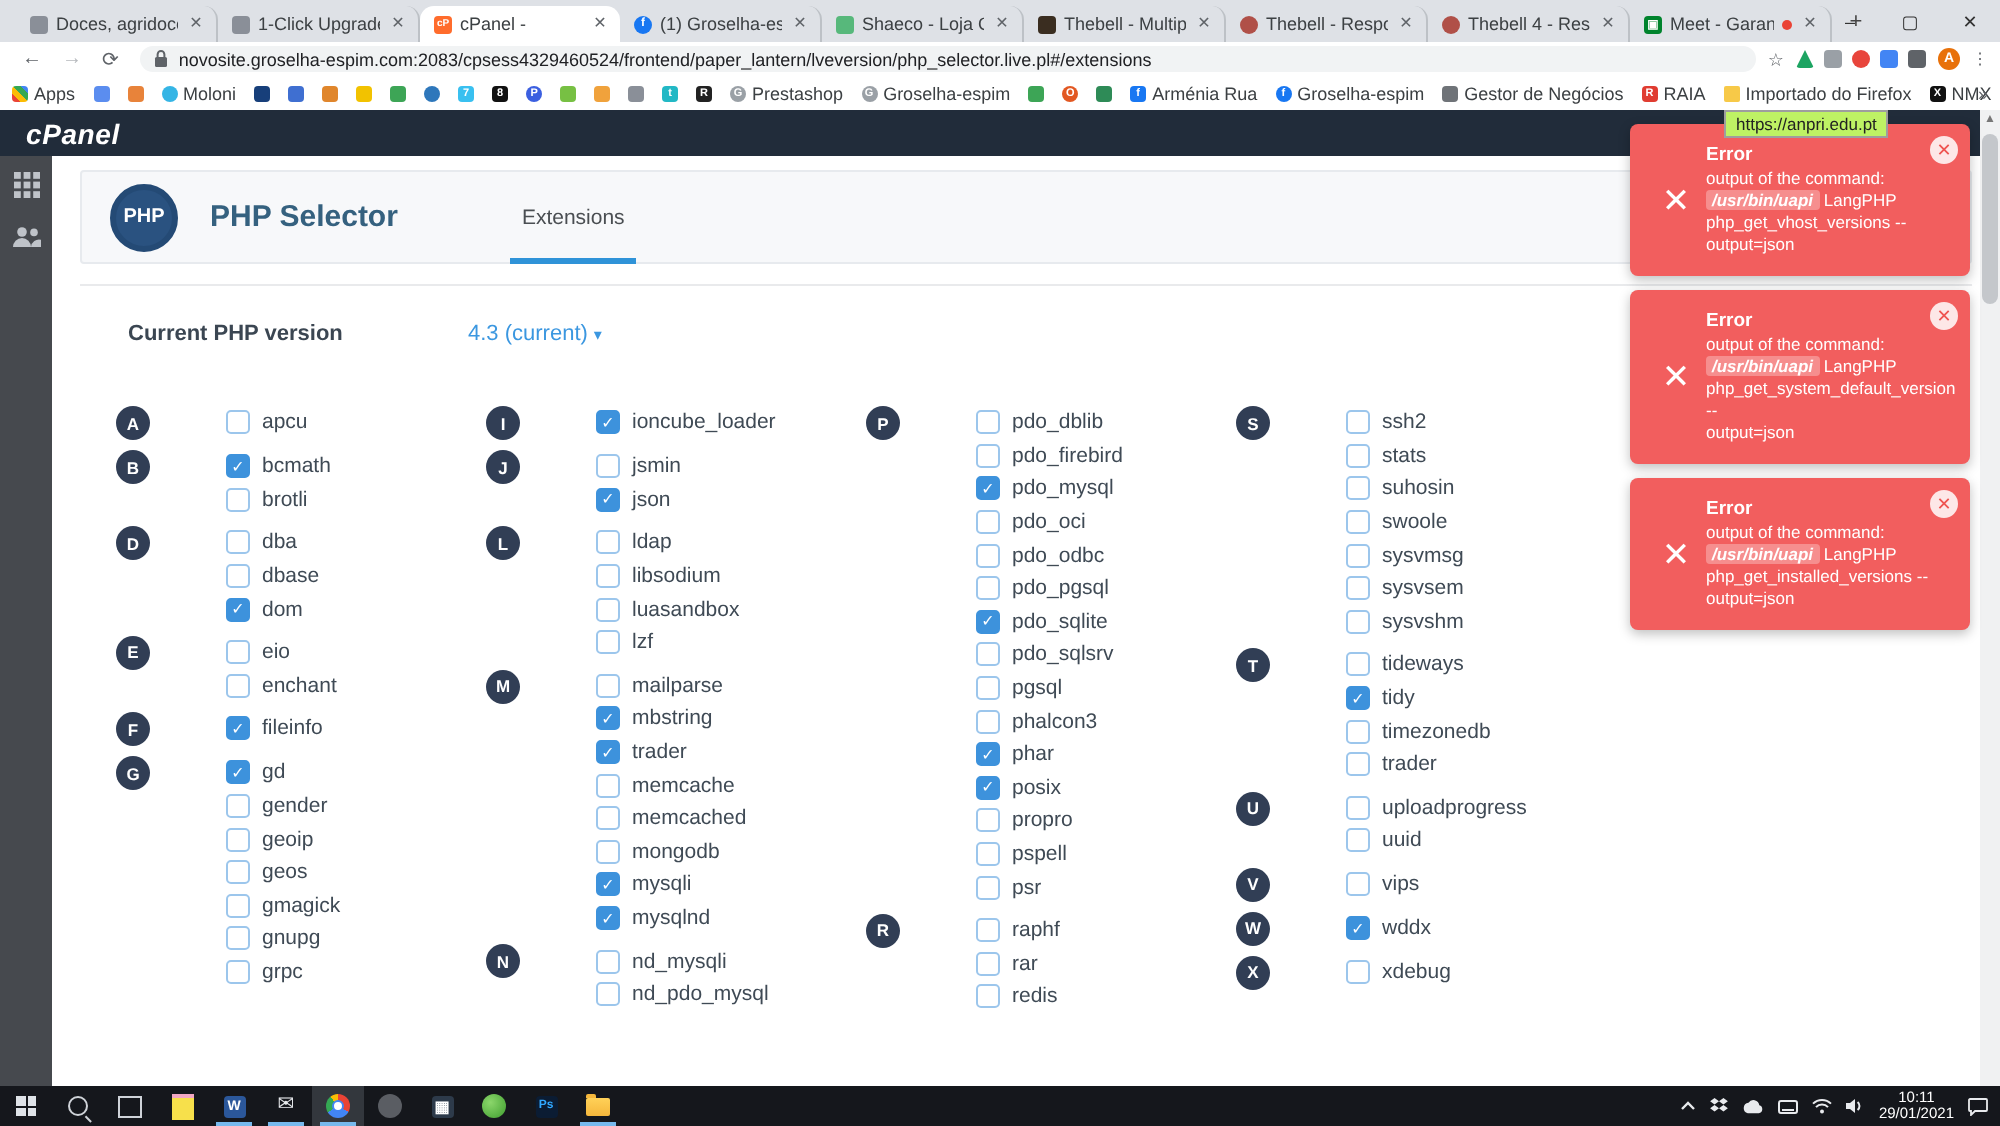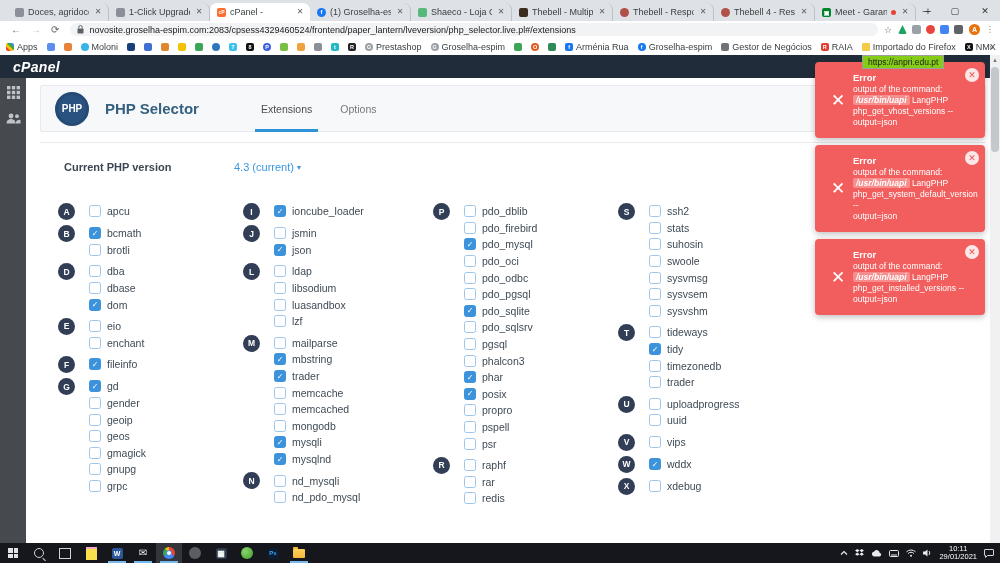--- a/index.html
+++ b/index.html
@@ -70,39 +70,39 @@
   .divider{height:1px;background:#e9eaec;margin:10px 0 0 0;}
   .version-row{display:flex;align-items:center;margin:16px 0 0 24px;height:16px;}
   .v-label{font-size:11px;font-weight:bold;color:#3b4652;width:170px;}
   .v-value{font-size:11px;color:#3b97e0;}
   .v-caret{font-size:8px;color:#3b97e0;margin-left:3px;}
 
   .ext-grid{display:grid;grid-template-columns:185px 190px 185px 185px;margin:28px 0 0 18px;}
   .ext-group{display:flex;margin-bottom:5px;}
   .letter{width:17px;height:17px;border-radius:50%;background:#313e55;color:#fff;font-size:8.5px;font-weight:bold;
           display:flex;align-items:center;justify-content:center;flex:none;margin-right:14px;}
-  .gitems{padding-top:0;}
+  .gitems{padding-top:0;margin-left:24px;}
   .ext-item{display:flex;align-items:center;height:16.6px;cursor:pointer;}
   .cb{width:10px;height:10px;border:1.5px solid #9cc6ec;border-radius:2.5px;background:#fff;flex:none;margin-right:6px;
       display:flex;align-items:center;justify-content:center;font-size:8px;color:#fff;}
   .cb.checked{background:#3d92dc;border-color:#3d92dc;}
   .ext-label{font-size:10.5px;color:#3f4a55;}
 
   
   .toasts{position:absolute;right:15px;top:62px;width:170px;display:flex;flex-direction:column;gap:7px;z-index:30;}
   .toast{position:relative;background:#f25e5e;border-radius:4px;box-shadow:0 2px 6px rgba(0,0,0,.25);color:#fff;
          display:flex;padding:10px 8px 10px 8px;min-height:48px;}
   .t-x{width:30px;flex:none;display:flex;align-items:center;justify-content:center;font-size:17px;font-weight:300;}
   .t-body{flex:1;padding-right:12px;}
   .t-title{font-size:9.5px;font-weight:bold;margin-bottom:1px;}
   .t-line{font-size:8.5px;line-height:11px;}
   .t-badge{background:rgba(255,255,255,.3);border-radius:2px;padding:0 3px;font-style:italic;font-weight:bold;text-align:center;}
   .t-close{position:absolute;right:6px;top:6px;width:14px;height:14px;border-radius:50%;background:rgba(255,255,255,.85);
            color:#ef5350;font-size:9px;display:flex;align-items:center;justify-content:center;}
-  .tooltip{position:absolute;left:862px;top:55px;z-index:40;background:#84cc16;border:1px solid #9e9e9e;color:#222;
+  .tooltip{position:absolute;left:862px;top:55px;z-index:40;background:#bef264;border:1px solid #9e9e9e;color:#222;
            font-size:8.5px;padding:1px 5px;white-space:nowrap;}
   .scrollbar{position:absolute;right:0;top:55px;width:10px;height:488px;background:#f0f1f2;z-index:20;}
   .sb-arrow{width:10px;height:10px;display:flex;align-items:center;justify-content:center;font-size:6px;color:#777;}
   .sb-thumb{position:absolute;left:1px;top:12px;width:8px;height:85px;background:#c4c7cb;border-radius:4px;}
 
   
   .taskbar{position:absolute;left:0;top:543px;width:1000px;height:20px;background:#15171c;display:flex;align-items:center;z-index:50;}
   .tb-app{position:relative;width:26px;height:20px;display:flex;align-items:center;justify-content:center;flex:none;}
   .tb-app.activebg{background:#33373d;}
   .tb-app.open::after{content:"";position:absolute;left:4px;right:4px;bottom:0;height:2px;background:#76b9ed;}
@@ -353,21 +353,20 @@
         </svg>
     </span>
   </div>
 
   <div class="cp-main">
     <div class="sel-card">
       <div class="php-logo">PHP</div>
       <div class="sel-title">PHP Selector</div>
       <div class="sel-tabs" id="selTabs">
           <div class="sel-tab active">Extensions</div>
-          <div class="sel-tab">Options</div>
         </div>
     </div>
 
     <div class="content">
       <div class="divider"></div>
       <div class="version-row">
         <span class="v-label">Current PHP version</span>
         <span class="v-value">4.3 (current)</span>
         <span class="v-caret">▾</span>
       </div>

